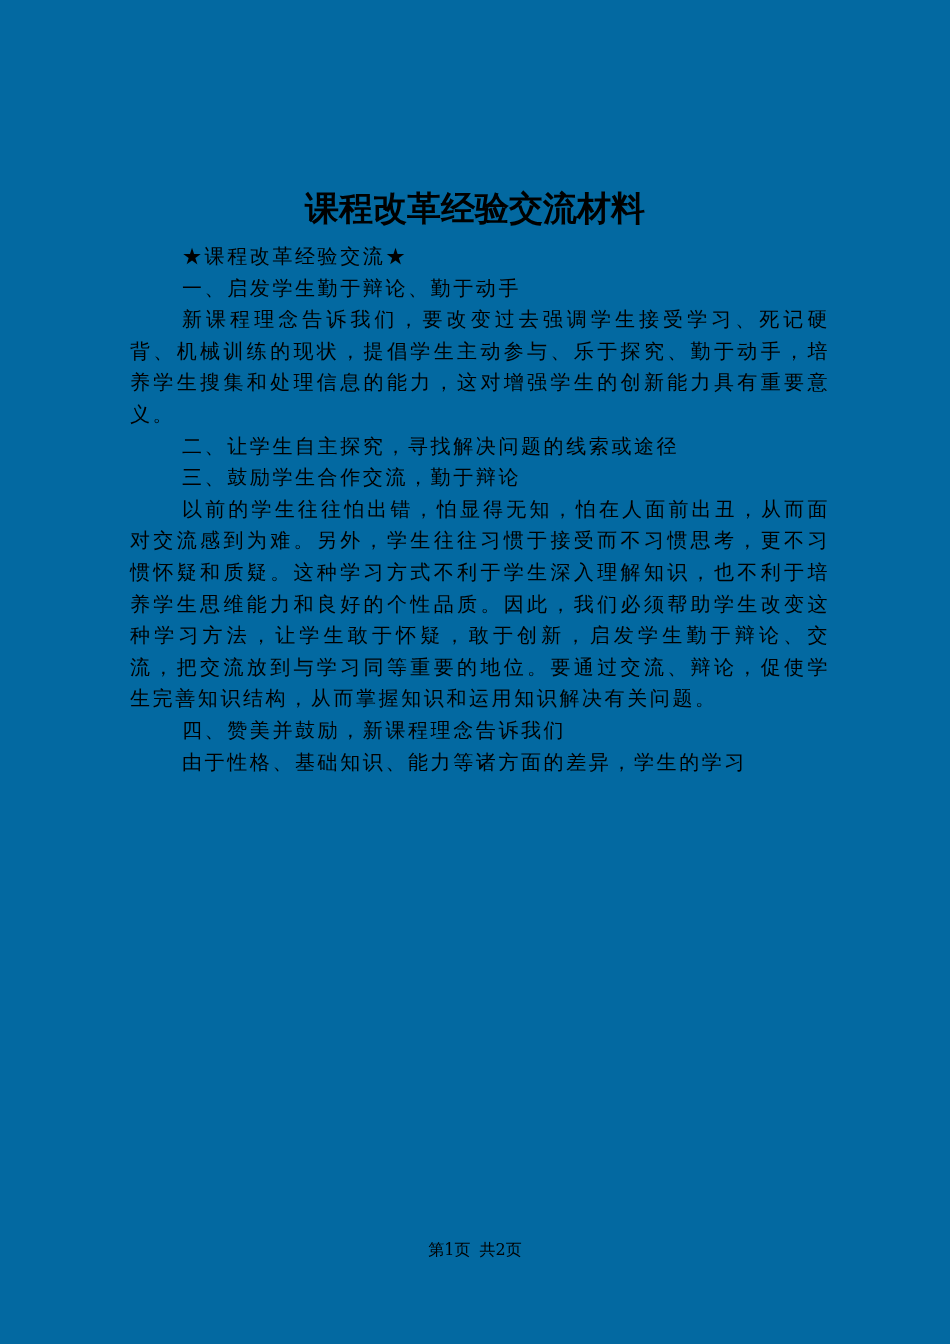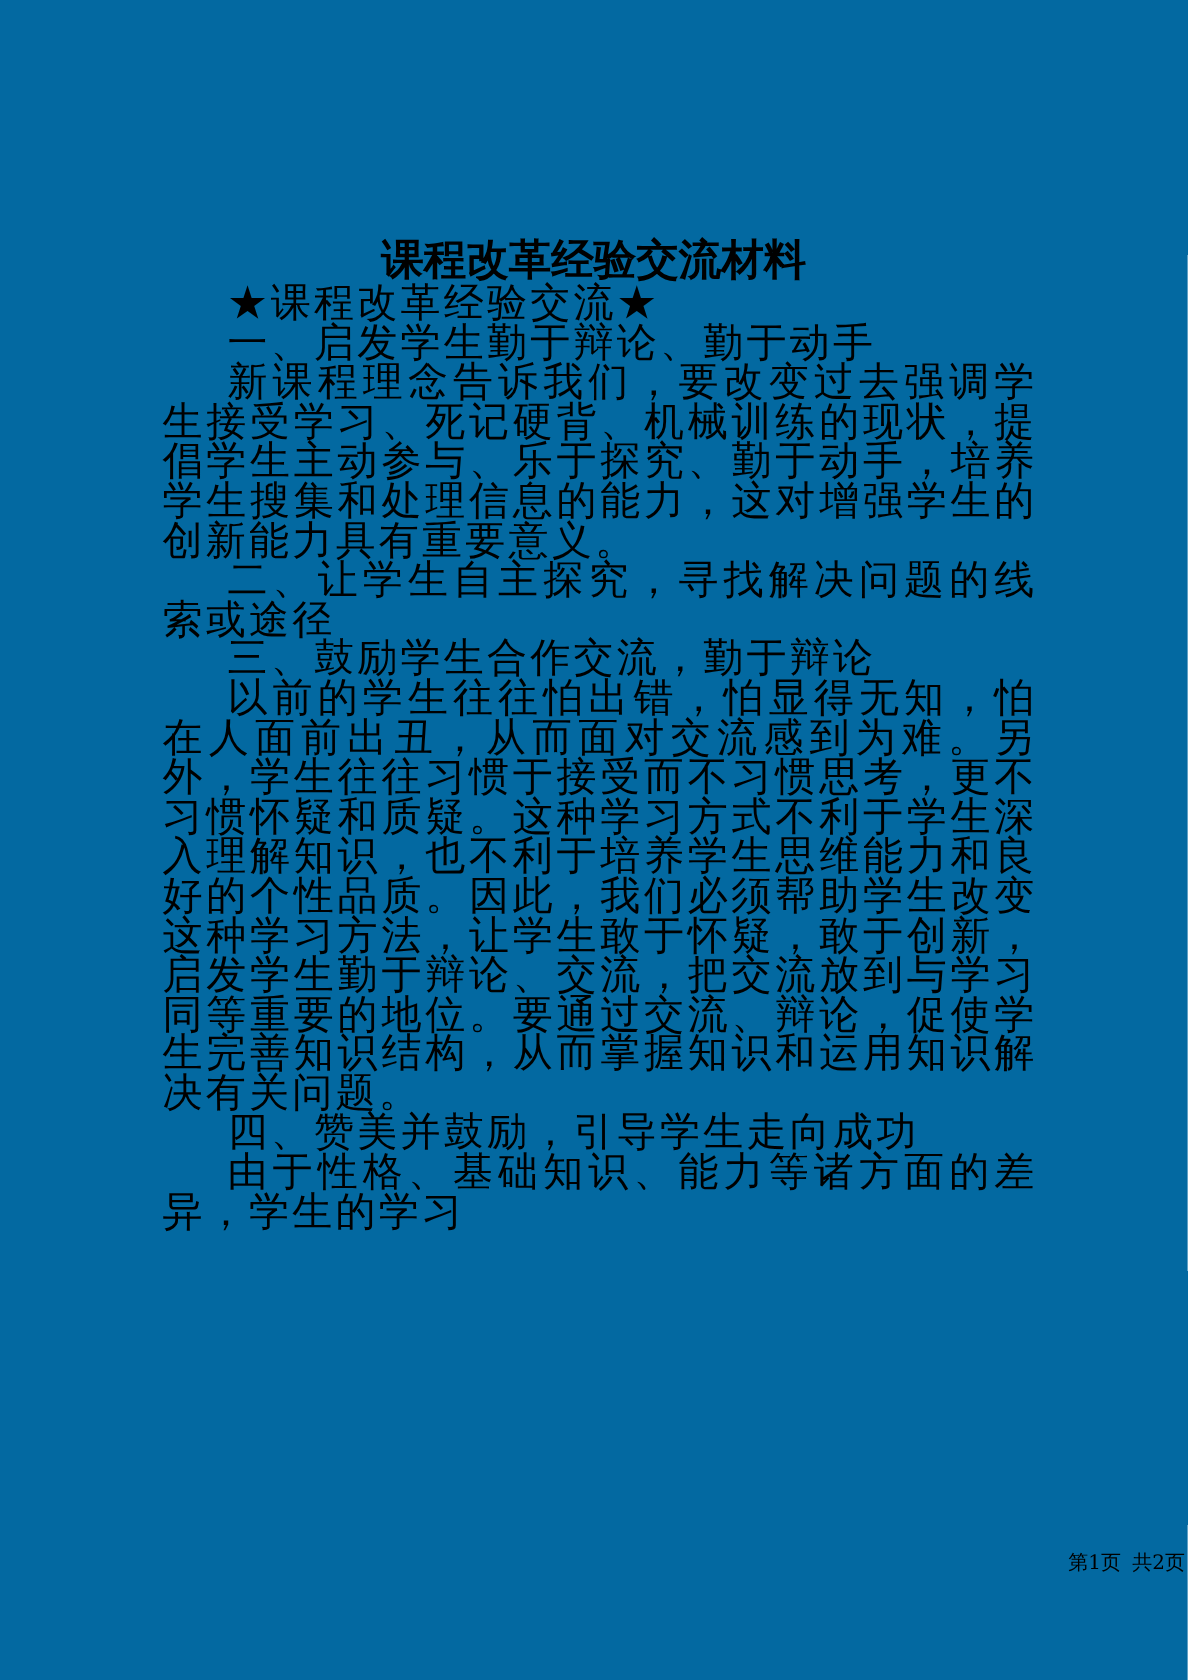--- a/index.html
+++ b/index.html
@@ -32,62 +32,62 @@
       font-family: "DejaVu Sans", "Liberation Sans", sans-serif;
       font-weight: bold;
       font-size: 34px;
       line-height: 44px;
       letter-spacing: 0px;
       margin: 0;
     }
     .body-text {
       position: absolute;
       left: 130px;
-      top: 227px;
+      top: 241px;
       width: 700px;
-      font-size: 32px;
+      font-size: 20px;
       line-height: 31.6px;
       letter-spacing: 2.6px;
       text-align: justify;
       text-justify: inter-ideograph;
       word-break: break-all;
     }
     .body-text p {
       margin: 0;
       text-indent: 52px;
     }
     .body-text p.subtitle,
     .body-text p.heading {
       text-indent: 52px;
     }
     .footer {
       position: absolute;
       left: 0;
       width: 950px;
       top: 1240px;
-      text-align: right;
+      text-align: center;
       font-size: 16px;
       line-height: 20px;
     }
     .footer span { margin: 0 2px; }
   </style>
 </head>
 <body>
 
 <div class="page">
   <h1 class="title">课程改革经验交流材料</h1>
 
   <div class="body-text">
     <p class="subtitle">★课程改革经验交流★</p>
     <p class="heading">一、启发学生勤于辩论、勤于动手</p>
     <p>新课程理念告诉我们，要改变过去强调学生接受学习、死记硬背、机械训练的现状，提倡学生主动参与、乐于探究、勤于动手，培养学生搜集和处理信息的能力，这对增强学生的创新能力具有重要意义。</p>
     <p class="heading">二、让学生自主探究，寻找解决问题的线索或途径</p>
     <p class="heading">三、鼓励学生合作交流，勤于辩论</p>
     <p>以前的学生往往怕出错，怕显得无知，怕在人面前出丑，从而面对交流感到为难。另外，学生往往习惯于接受而不习惯思考，更不习惯怀疑和质疑。这种学习方式不利于学生深入理解知识，也不利于培养学生思维能力和良好的个性品质。因此，我们必须帮助学生改变这种学习方法，让学生敢于怀疑，敢于创新，启发学生勤于辩论、交流，把交流放到与学习同等重要的地位。要通过交流、辩论，促使学生完善知识结构，从而掌握知识和运用知识解决有关问题。</p>
-    <p class="heading">四、赞美并鼓励，引导学生走向成功</p>
+    <p class="heading">四、赞美并鼓励，新课程理念告诉我们</p>
     <p>由于性格、基础知识、能力等诸方面的差异，学生的学习</p>
   </div>
 
   <div class="footer">
     <span>第1页</span>
     <span>共2页</span>
   </div>
 </div>
 
 </body></html>

